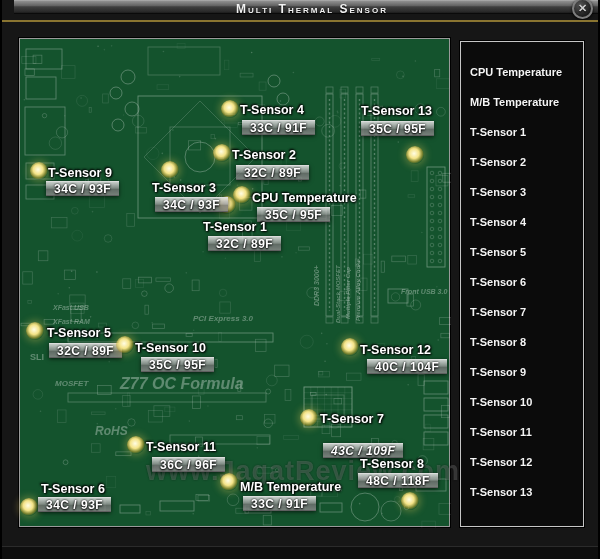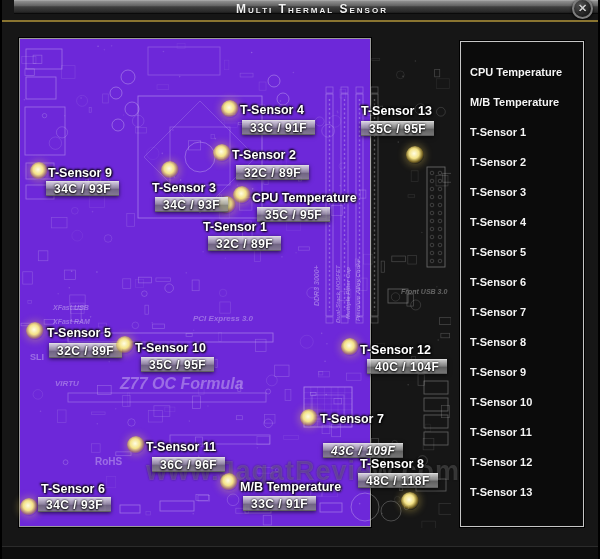--- a/index.html
+++ b/index.html
@@ -13,21 +13,21 @@
   #title{position:absolute;left:0;top:2px;width:100%;text-align:center;
     font-size:12px;font-weight:bold;font-variant:small-caps;letter-spacing:2px;
     color:#f2f2f2;text-shadow:0 1px 1px #000;}
   #gold-line{position:absolute;left:0;top:20px;width:100%;height:2px;background:#8a7531;}
   #close-btn{position:absolute;right:5px;top:-2px;width:21px;height:21px;border-radius:50%;
     background:radial-gradient(circle at 35% 30%, #555, #1c1c1c 70%);
     border:2px solid #7d7d7d;box-shadow:0 1px 3px #000;cursor:pointer;
     display:flex;align-items:center;justify-content:center;}
   #close-btn span{color:#cfcfcf;font-size:11px;font-weight:bold;line-height:1;text-shadow:0 1px 1px #000;}
   
-  #board{position:absolute;left:17px;top:38px;width:352px;height:489px;background:#6d28d9;
+  #board{position:absolute;left:17px;top:38px;width:431px;height:489px;background:#14532d;
     border:1px solid #9a9a9a;box-shadow:0 0 0 1px #000;}
   #board svg{position:absolute;left:0;top:0;}
   .bg-text{position:absolute;color:rgba(255,255,255,0.32);white-space:nowrap;font-weight:bold;}
   #watermark{position:absolute;left:283px;top:432px;transform:translate(-50%,-50%);
     font-size:27px;font-weight:bold;letter-spacing:1px;color:rgba(215,215,215,0.20);
     white-space:nowrap;text-shadow:0 0 2px rgba(0,0,0,.4);}
   
   #sensor-overlay{position:absolute;left:0;top:0;width:600px;height:559px;pointer-events:none;}
   .s-dot{position:absolute;width:18px;height:18px;border-radius:50%;
     background:radial-gradient(circle at 45% 42%, #fffde4 0%, #f4e387 34%, rgba(205,170,50,0.55) 58%, rgba(150,120,30,0) 74%);
@@ -406,22 +406,22 @@
         <line x1="284" y1="376.5" x2="332" y2="376.5" stroke="rgba(255,255,255,0.12)" stroke-width="0.6"></line>
         <line x1="324.8" y1="348" x2="324.8" y2="388" stroke="rgba(255,255,255,0.12)" stroke-width="0.6"></line>
         <line x1="284" y1="382.2" x2="332" y2="382.2" stroke="rgba(255,255,255,0.12)" stroke-width="0.6"></line>
       </svg>
     <div id="bg-texts">
         <div class="bg-text" style="left: 33px; top: 265px; font-size: 7px; font-style: italic;">XFast USB</div>
         <div class="bg-text" style="left: 33px; top: 279px; font-size: 7px; font-style: italic;">XFast RAM</div>
         <div class="bg-text" style="left: 173px; top: 275px; font-size: 8px; font-style: italic;">PCI Express 3.0</div>
         <div class="bg-text" style="left: 100px; top: 336px; font-size: 16px; font-style: italic;">Z77 OC Formula</div>
         <div class="bg-text" style="left: 10px; top: 313px; font-size: 9px;">SLI</div>
-        <div class="bg-text" style="left: 35px; top: 340px; font-size: 8px; font-style: italic;">VIRTU</div>
-        <div class="bg-text" style="left: 75px; top: 385px; font-size: 10px;  margin-top: 32px;">RoHS</div>
+        <div class="bg-text" style="left: 35px; top: 340px; font-size: 8px; font-style: italic;">MOSFET</div>
+        <div class="bg-text" style="left: 75px; top: 385px; font-size: 12px; font-style: italic;">RoHS</div>
         <div class="bg-text" style="left: 293px; top: 267px; font-size: 7px; font-style: italic; transform: rotate(-90deg); transform-origin: left top;">DDR3 3000+</div>
         <div class="bg-text" style="left: 335px; top: 282px; font-size: 6px; font-style: italic; transform: rotate(-90deg); transform-origin: left top;">Premium Alloy Choke</div>
         <div class="bg-text" style="left: 325px; top: 280px; font-size: 6px; font-style: italic; transform: rotate(-90deg); transform-origin: left top;">Multiple Filter Cap</div>
         <div class="bg-text" style="left: 315px; top: 284px; font-size: 6px; font-style: italic; transform: rotate(-90deg); transform-origin: left top;">Dual-Stack MOSFET</div>
         <div class="bg-text" style="left: 381px; top: 249px; font-size: 7px; font-style: italic;">Front USB 3.0</div>
       </div>
     <div id="watermark">www.JagatReview.com</div>
   </div>
 
   <div id="sidebar">

